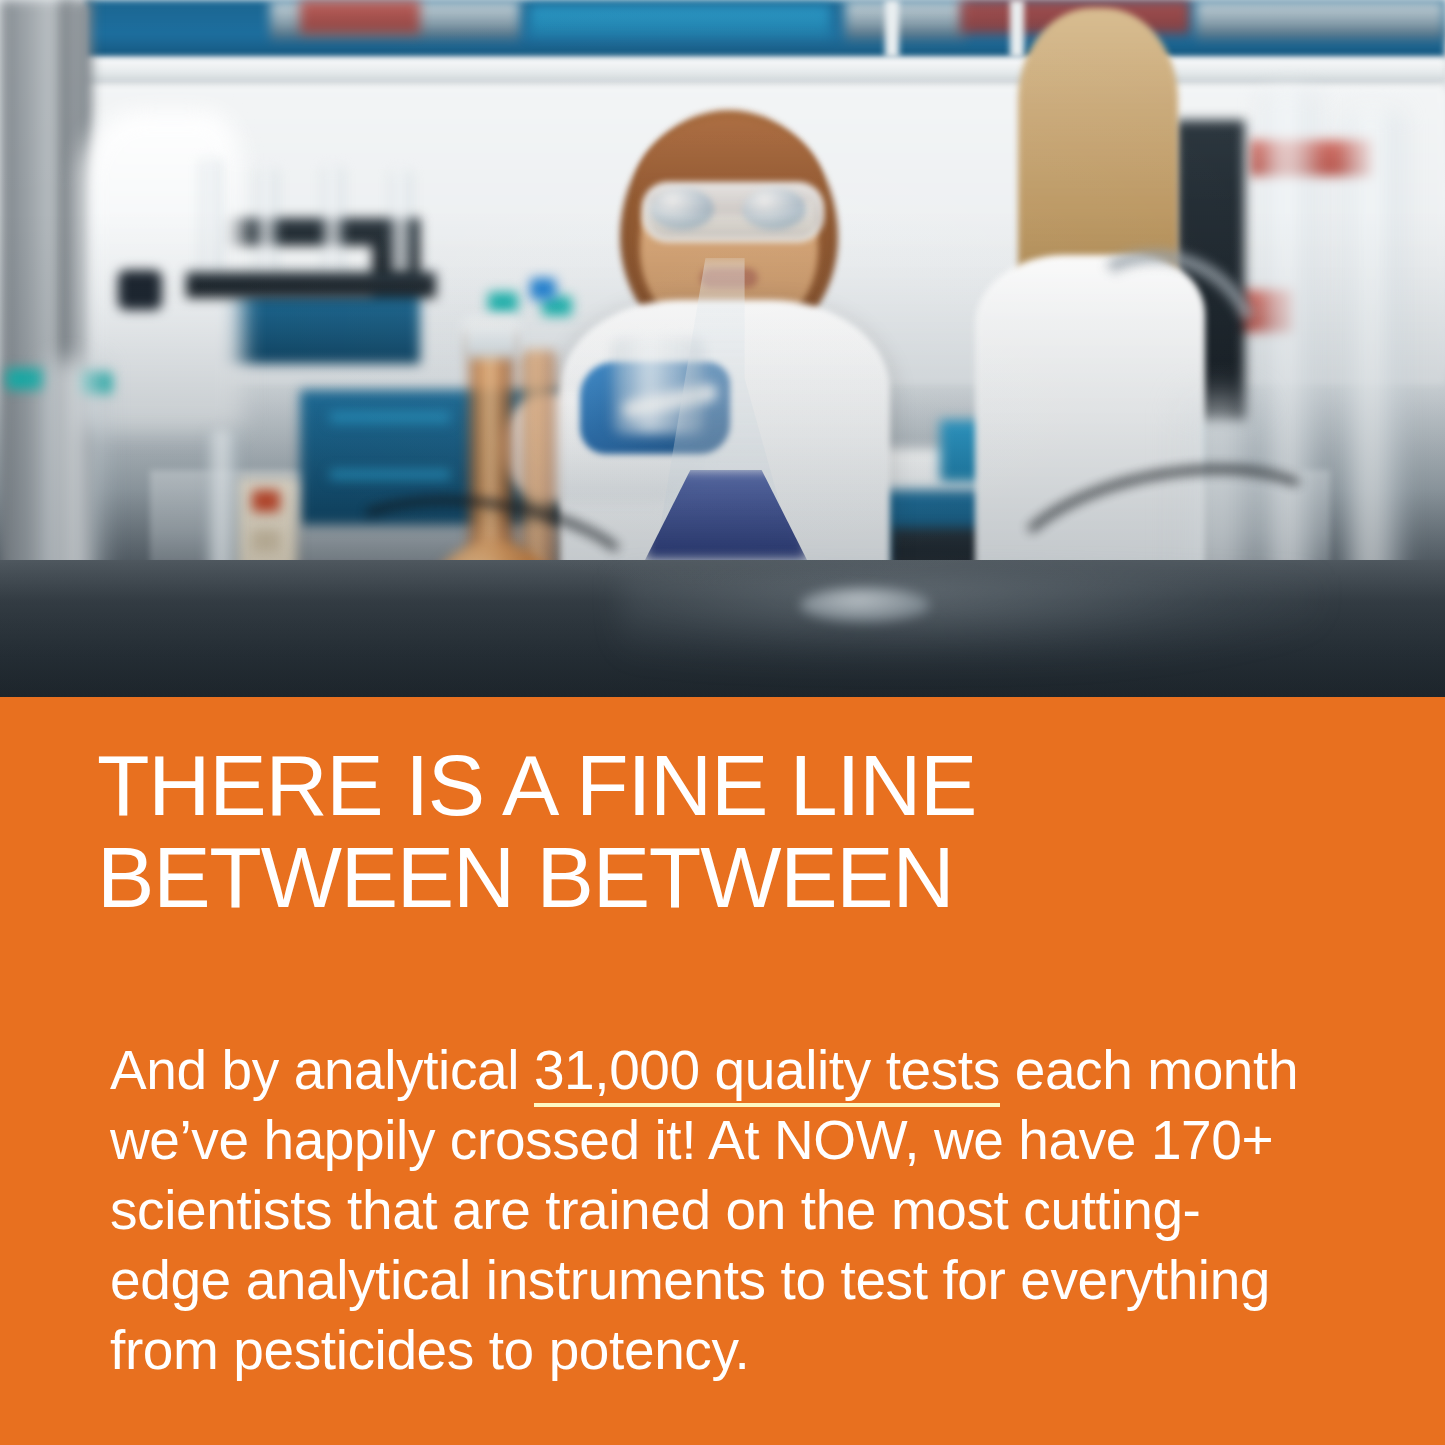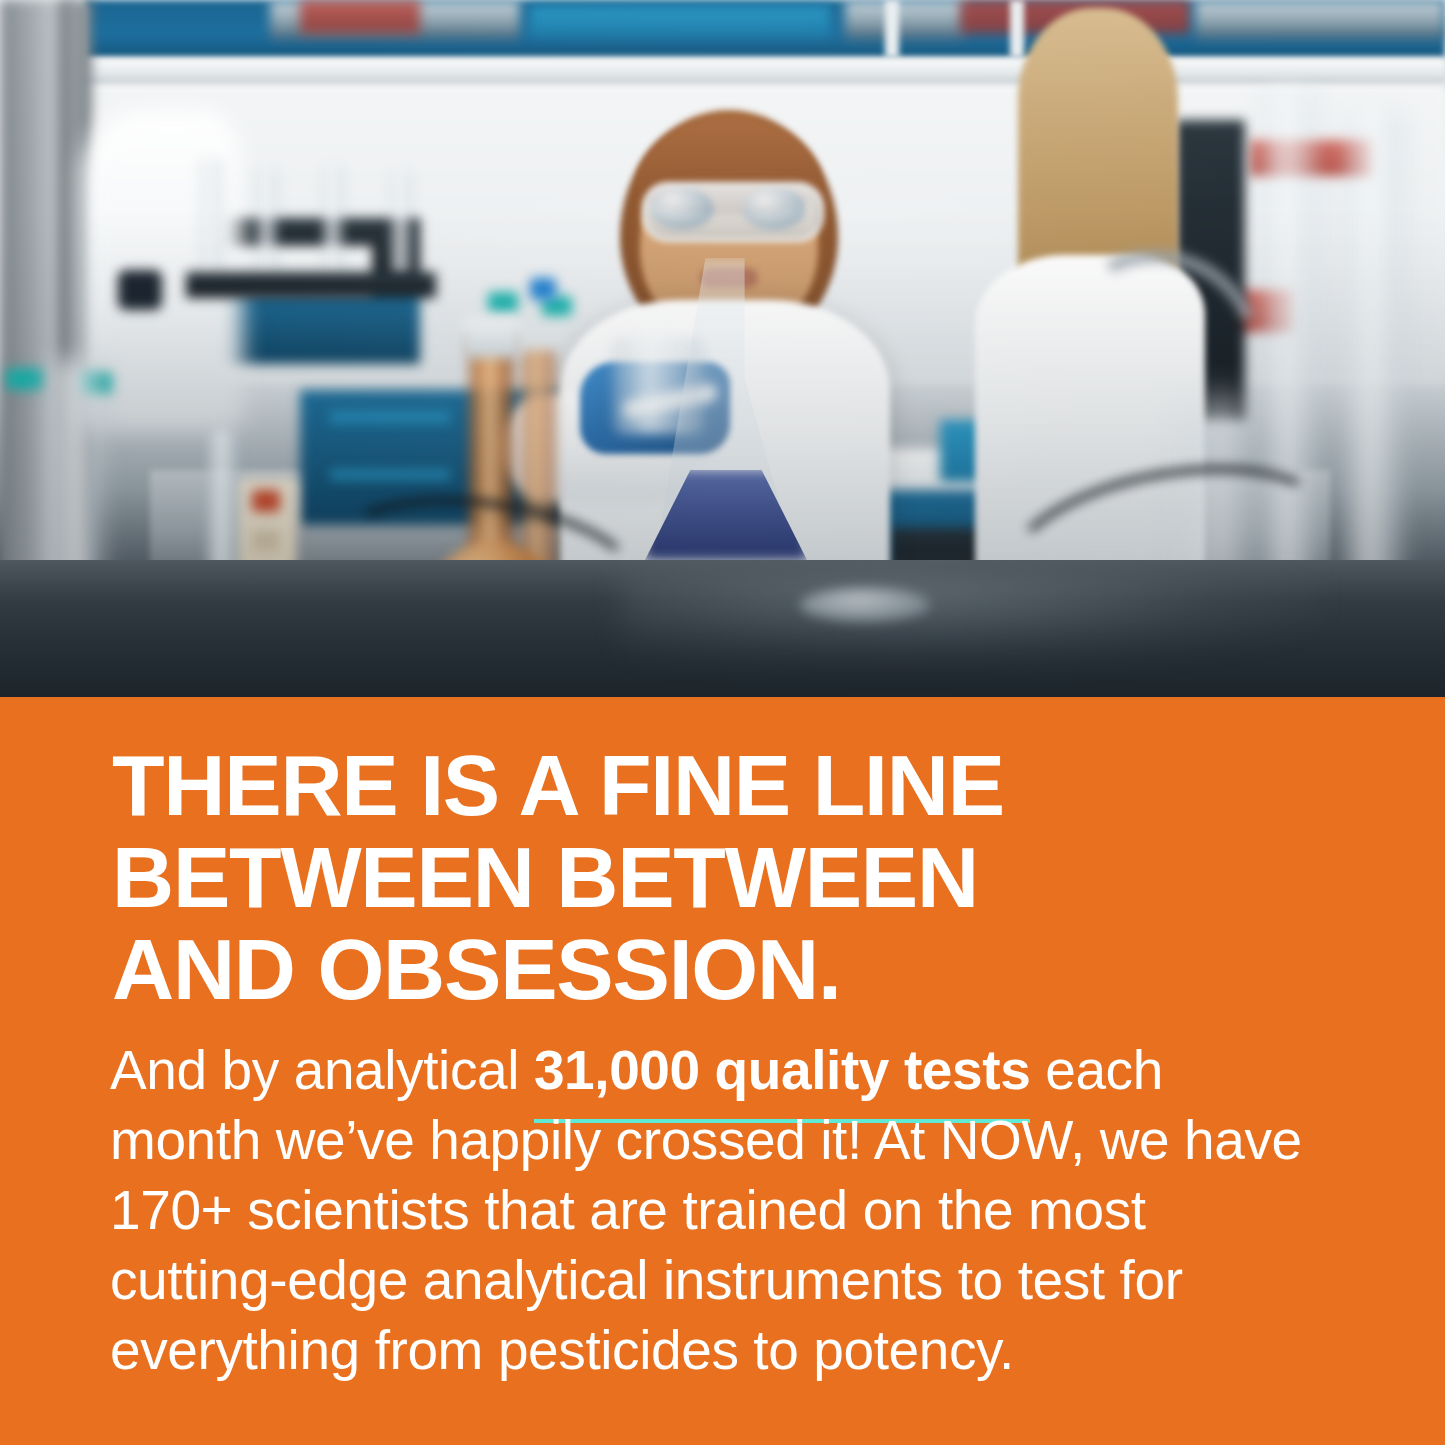--- a/index.html
+++ b/index.html
@@ -238,50 +238,50 @@
   
   .panel {
     position: absolute;
     left: 0; top: 697px;
     width: 1445px;
     height: 748px;
     background: #e8701f;
   }
   .headline {
     position: absolute;
-    left: 112px;
+    left: 97px;
     top: 42px;
     width: 1220px;
     margin: 0;
     color: #ffffff;
     font-family: "Liberation Sans", sans-serif;
     font-size: 86px;
-    font-weight: 700;
+    font-weight: 400;
     line-height: 92px;
     letter-spacing: -1.2px;
   }
   .headline .hl-line { display: block; white-space: nowrap; }
 
   .body-copy {
     position: absolute;
     left: 110px;
     top: 338px;
     width: 1200px;
     margin: 0;
     color: #ffffff;
     font-family: "Liberation Sans", sans-serif;
     font-size: 55px;
     font-weight: 400;
     line-height: 70px;
     letter-spacing: -0.4px;
   }
   .body-copy .hi {
-    font-weight: 700;
-    border-bottom: 4px solid #5eead4;
-    padding-bottom: 18px;
+    font-weight: 400;
+    border-bottom: 4px solid #fef9c3;
+    padding-bottom: 2px;
   }
 </style>
 </head>
 <body>
 
 <div class="poster">
 
   <div class="photo">
 
     <div class="ph wall"></div>
@@ -383,19 +383,18 @@
     <div class="ph blur-m" style="left:800px;top:588px;width:130px;height:34px;background:radial-gradient(ellipse at 45% 35%, rgba(235,242,246,.85), rgba(130,148,160,.5));border-radius:50%;"></div>
 
     <div class="ph photo-grade"></div>
   </div>
 
   <div class="panel">
 
     <h1 class="headline">
       <span class="hl-line">THERE IS A FINE LINE</span>
       <span class="hl-line">BETWEEN BETWEEN</span>
-      <span class="hl-line">AND OBSESSION.</span>
     </h1>
 
     <p class="body-copy"><span>And by analytical </span><span class="hi">31,000 quality tests</span><span> each month we’ve happily crossed it! At NOW, we have 170+ scientists that are trained on the most cutting-edge analytical instruments to test for everything from pesticides to potency.</span></p>
 
   </div>
 </div>
 
 </body></html>

